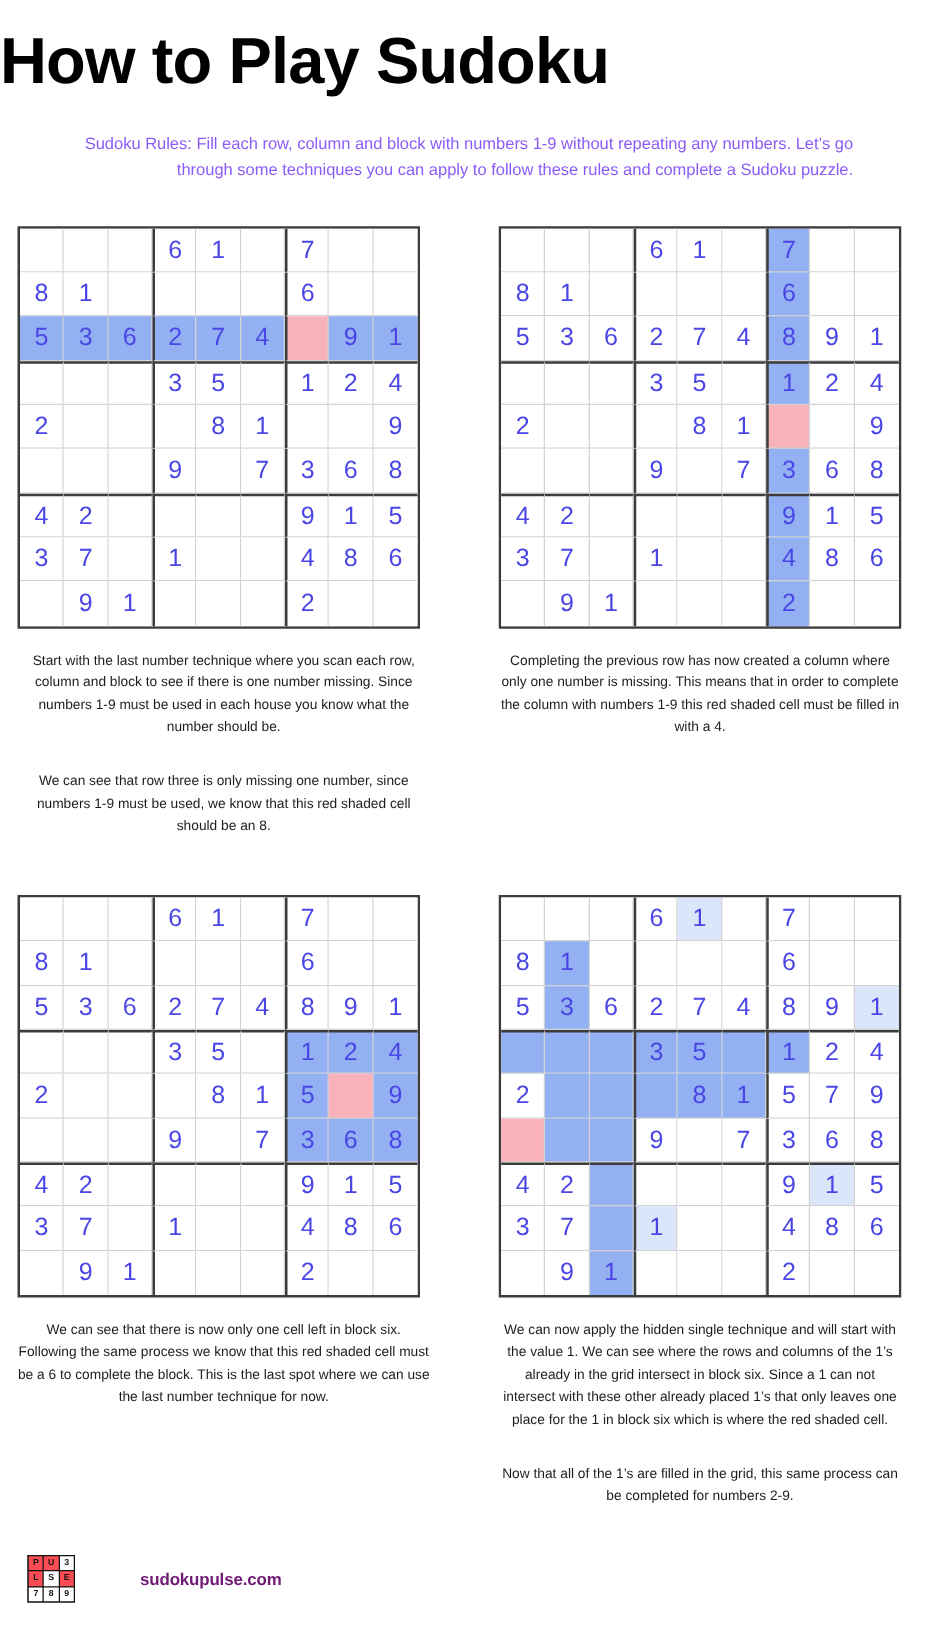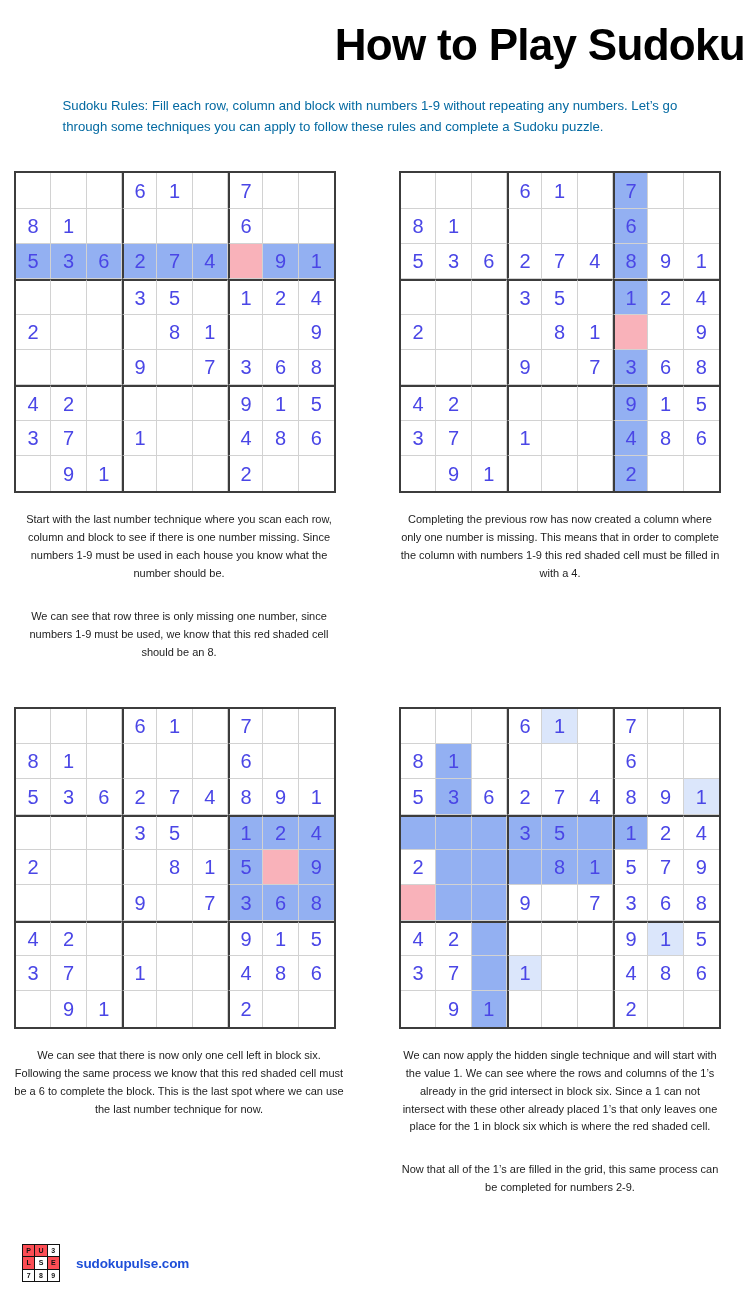--- a/index.html
+++ b/index.html
@@ -17,36 +17,36 @@
 
   .page {
     width: 745px;
     height: 1304px;
     position: relative;
     padding: 0;
   }
 
   
   .title {
-    text-align: right;
-    font-size: 44px;
+    text-align: left;
+    font-size: 52px;
     font-weight: 700;
     letter-spacing: -0.7px;
     color: #000000;
     padding-top: 20px;
     line-height: 1.15;
   }
 
   .intro {
     width: 620px;
     margin: 24px auto 0 auto;
-    text-align: left;
+    text-align: right;
     font-size: 13.2px;
     line-height: 1.62;
-    color: #0369a1;
+    color: #8b5cf6;
   }
 
   
   .sections {
     position: relative;
     margin-top: 34px;
     display: grid;
     grid-template-columns: 385px 360px;
     column-gap: 0px;
     row-gap: 0px;
@@ -138,22 +138,23 @@
     font-weight: 700;
     background: #ffffff;
     color: #111111;
     line-height: 1;
   }
   .logo-cell.red { background: #fc4d54; color: #111111; }
 
   .logo-text {
     font-size: 13.5px;
     font-weight: 700;
-    color: #1d4ed8;
+    color: #701a75;
     letter-spacing: -0.1px;
+    margin-left: 36px;
   }
 </style>
 </head>
 <body>
 
 <div class="page">
 
   <h1 class="title">How to Play Sudoku</h1>
 
   <p class="intro">Sudoku Rules: Fill each row, column and block with numbers 1-9 without repeating any numbers. Let’s go through some techniques you can apply to follow these rules and complete a Sudoku puzzle.</p>

